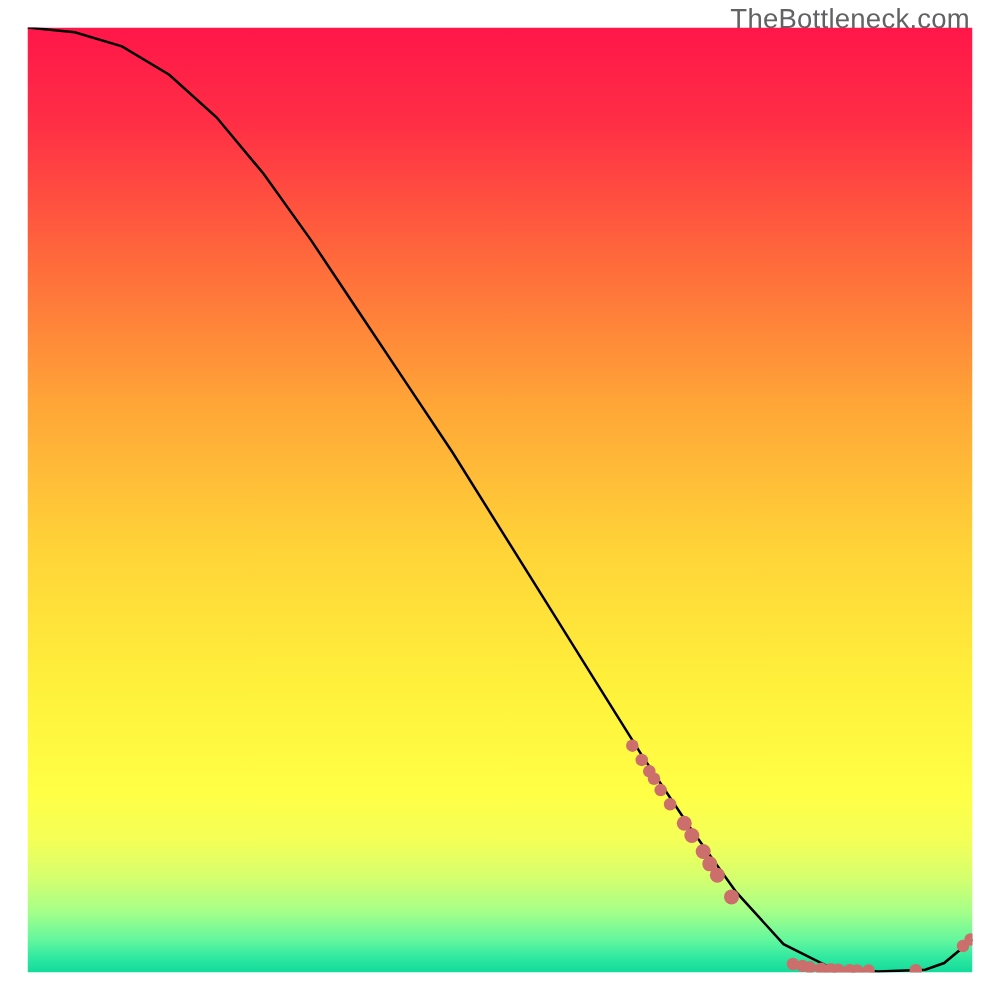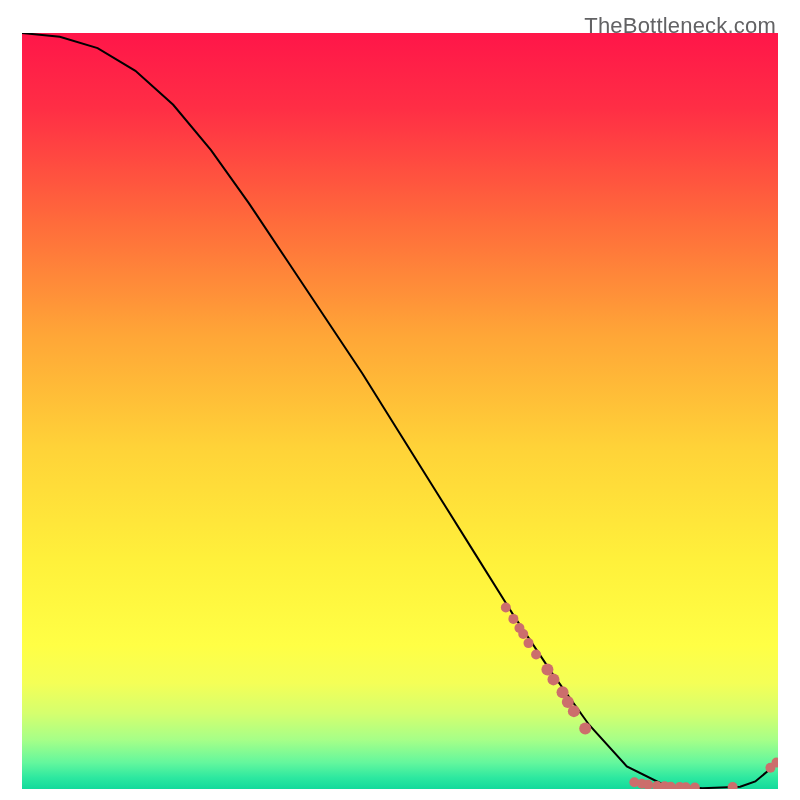--- a/index.html
+++ b/index.html
@@ -1,21 +1,20 @@
 <!DOCTYPE html>
 <html><head>
 <meta charset="utf-8">
 <style>
   * { margin: 0; padding: 0; box-sizing: border-box; }
   html, body { width: 800px; height: 800px; overflow: hidden; background: #fff; }
   .chart-container {
     position: relative;
     width: 800px;
     height: 564px;
-    margin-top: 11px;
   }
   .plot-area {
     position: absolute;
     left: 22px;
     top: 22px;
     width: 756px;
     height: 756px;
   }
   .gradient-bg {
     position: absolute;

